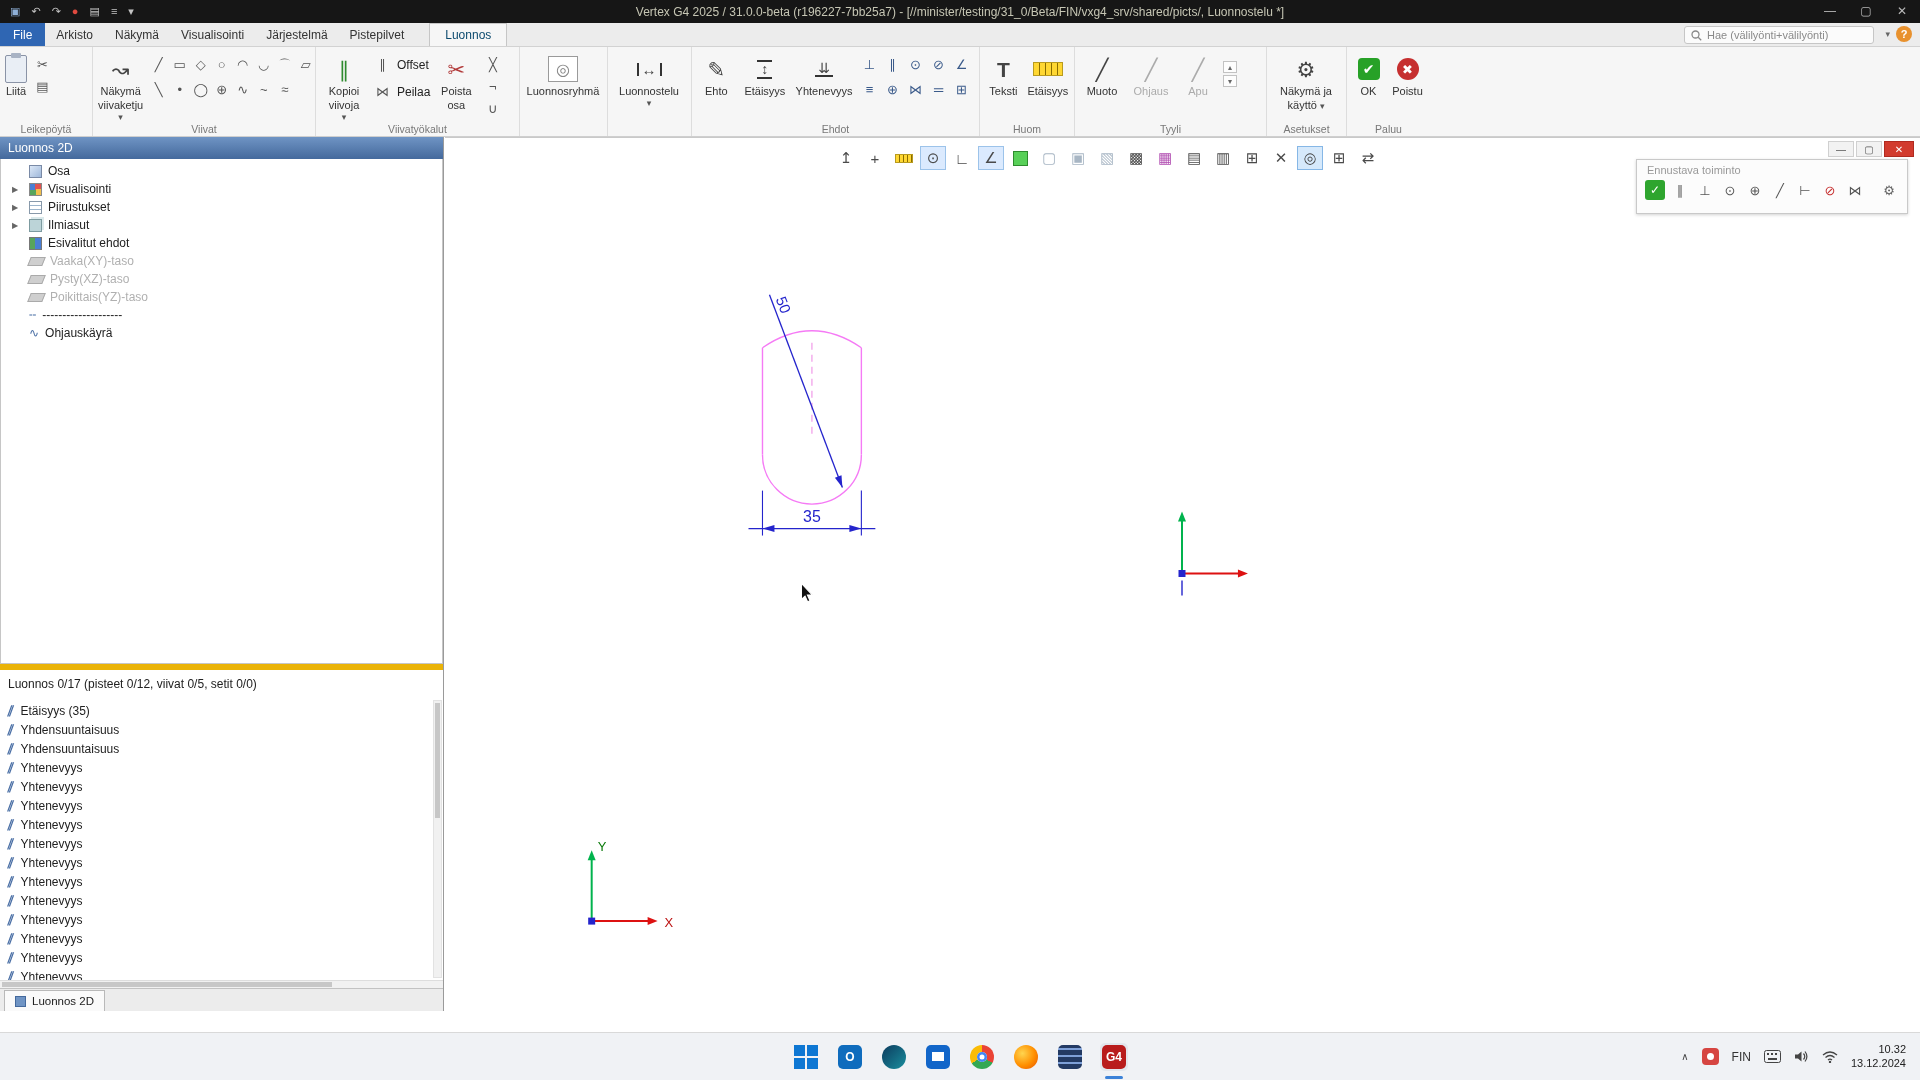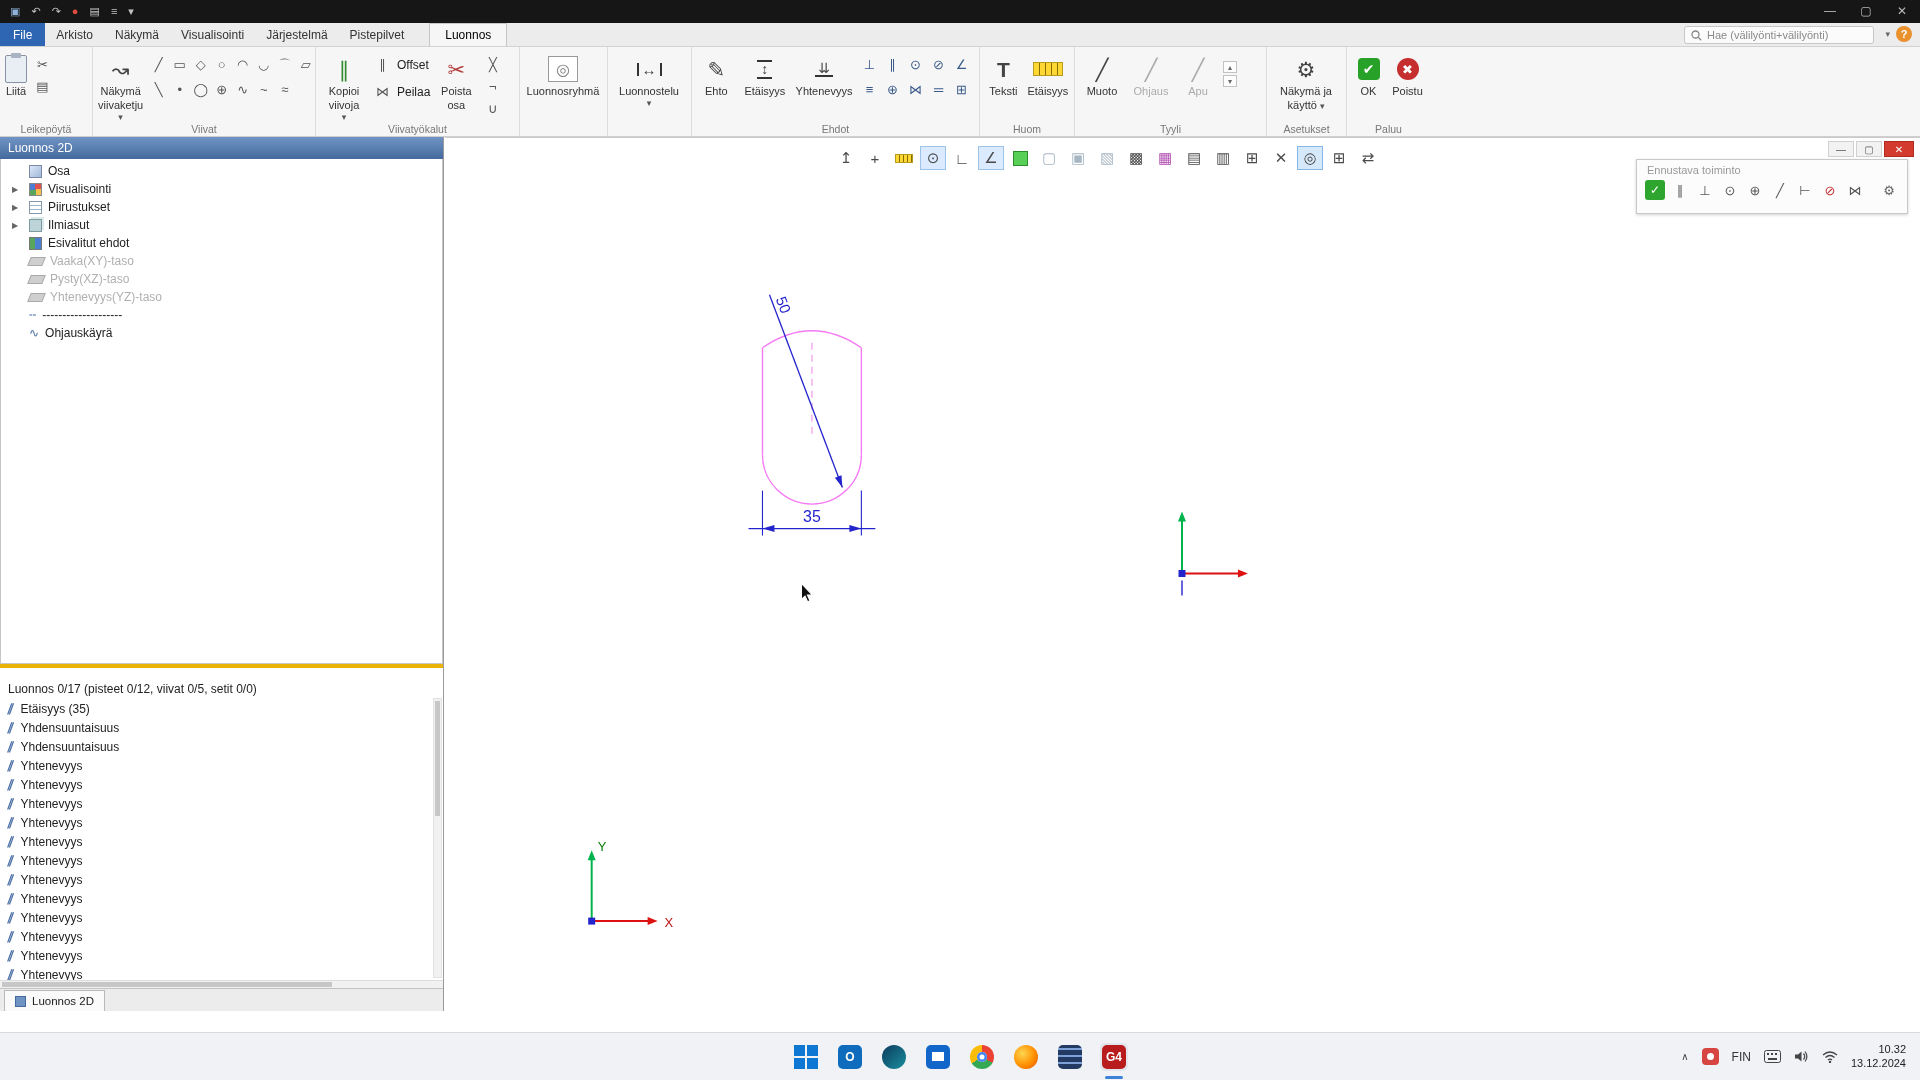--- a/index.html
+++ b/index.html
@@ -13,21 +13,21 @@
   .tb-icons .rec{color:#e04a3f}
   .tb-icons .appm{color:#8fb0d8}
   .tb-title{position:absolute;left:0;right:0;text-align:center;font-size:12px;color:#c6c6b4}
   .tb-win{margin-left:auto;display:flex;z-index:2}
   .tb-win span{width:36px;text-align:center;font-size:12px;color:#b9b9b9;line-height:23px}
 
   
   .menubar{position:absolute;top:23px;left:0;right:0;height:24px;background:#ececec;border-bottom:1px solid #d2d2d2;display:flex;align-items:stretch}
   .file-btn{background:#2f66b3;color:#fff;padding:0 13px;display:flex;align-items:center}
   .menu-item{padding:0 11px;display:flex;align-items:center;color:#333}
-  .tab-active{background:#f6f6f6;border:1px solid #c6c6c6;border-bottom:none;padding:0 15px;display:flex;align-items:center;margin-left:14px;color:#000000}
+  .tab-active{background:#f6f6f6;border:1px solid #c6c6c6;border-bottom:none;padding:0 15px;display:flex;align-items:center;margin-left:14px;color:#0c4a6e}
   .search-box{position:absolute;right:46px;top:3px;width:190px;height:18px;background:#fbfbfb;border:1px solid #c6c6c6;border-radius:3px;display:flex;align-items:center;gap:5px;padding:0 6px;color:#8a8a8a;font-size:11px}
   .search-caret{position:absolute;right:30px;top:6px;font-size:9px;color:#666}
   .help-circle{position:absolute;right:8px;top:3px;width:16px;height:16px;border-radius:50%;background:#e8912d;color:#fff;font-size:11px;font-weight:bold;text-align:center;line-height:16px}
 
   
   .ribbon{position:absolute;top:47px;left:0;right:0;height:90px;background:#f6f6f6;border-bottom:1px solid #cfcfcf;display:flex}
   .rgroup{position:relative;border-right:1px solid #dddddd;padding:4px 5px 16px;display:flex;gap:5px;align-items:flex-start}
   .rgroup-label{position:absolute;bottom:1px;left:0;right:0;text-align:center;font-size:10.5px;color:#787878}
   .rbig{display:flex;flex-direction:column;align-items:center;gap:1px;font-size:11px;color:#333;text-align:center;padding-top:3px;line-height:13px}
   .rbig .glyph{height:30px;display:flex;align-items:center;justify-content:center;font-size:21px;color:#444}
@@ -60,21 +60,21 @@
   .tree-row .chev{position:absolute;left:11px;font-size:8px;color:#666}
   .ti{width:13px;height:13px;flex:none;display:inline-block}
   .ti-osa{background:linear-gradient(135deg,#dce8f7,#9fb8da);border:1px solid #7a8aa6}
   .ti-vis{background:conic-gradient(#e05252 0 25%,#f2c14e 0 50%,#58a55c 0 75%,#4a7fd4 0 100%);border:1px solid #888}
   .ti-piir{background:#fff;border:1px solid #8899aa;background-image:repeating-linear-gradient(0deg,transparent 0 3px,#9db5cc 3px 4px)}
   .ti-ilm{background:#bcd4d8;border:1px solid #7d9ba0;box-shadow:2px -2px 0 #dceaec}
   .ti-esi{background:linear-gradient(90deg,#58a55c 0 50%,#4a7fd4 50% 100%);border:1px solid #777}
   .ti-plane{background:#cfcfcf;border:1px solid #aaa;transform:skewX(-22deg);width:15px;height:9px}
   .ti-glyph{width:auto;color:#4a6fa5;font-size:12px;line-height:13px}
   .dimtext{color:#b0b0b0}
-  .lp-sketch-header{height:22px;display:flex;padding:14px 8px;border-top:4px solid #eab308;flex:none}
+  .lp-sketch-header{height:22px;display:flex;align-items:center;padding:14px 8px;border-top:6px solid #eab308;flex:none}
   .lp-list{flex:1;position:relative;padding-top:3px;overflow:hidden}
   .list-row{height:19px;display:flex;align-items:center;gap:7px;padding-left:8px}
   .list-ic{color:#4a6fa5;font-weight:bold;font-size:11px;display:inline-block;transform:skewX(-20deg)}
   .vtrack{position:absolute;right:1px;top:2px;bottom:2px;width:9px;background:#f1f1f1;border:1px solid #e2e2e2}
   .vthumb{position:absolute;top:2px;left:1px;width:5px;height:115px;background:#c7c7c7}
   .lp-hscroll{height:8px;background:#f1f1f1;border-top:1px solid #ddd;position:relative;flex:none}
   .hthumb{position:absolute;left:2px;top:1px;height:5px;width:330px;background:#c7c7c7}
   .lp-tabs{height:23px;background:#ececec;border-top:1px solid #c2c2c2;display:flex;align-items:flex-end;padding-left:4px;flex:none}
   .lp-tab{height:21px;background:#fafafa;border:1px solid #b9b9b9;border-bottom:none;display:flex;align-items:center;gap:6px;padding:0 10px;font-size:11.5px}
   .tab-ic{width:11px;height:11px;background:#6f94c4;border:1px solid #44699c}
@@ -138,20 +138,21 @@
   <div class="titlebar">
     <div class="tb-icons">
       <span class="appm">▣</span>
       <span>↶</span>
       <span>↷</span>
       <span class="rec">●</span>
       <span>▤</span>
       <span>≡</span>
       <span>▾</span>
     </div>
+    <div class="tb-title">Vertex G4 2025 / 31.0.0-beta (r196227-7bb25a7) - [//minister/testing/31_0/Beta/FIN/vxg4_srv/shared/picts/, Luonnostelu *]</div>
     <div class="tb-win">
       <span>—</span>
       <span>▢</span>
       <span>✕</span>
     </div>
   </div>
 
   <div class="menubar">
     <div class="file-btn">File</div>
     <div class="menu-item">Arkisto</div>
@@ -389,21 +390,21 @@
       <div class="tree-row dimtext">
           <span class="ti ti-plane"></span>
           <span>Vaaka(XY)-taso</span>
         </div>
       <div class="tree-row dimtext">
           <span class="ti ti-plane"></span>
           <span>Pysty(XZ)-taso</span>
         </div>
       <div class="tree-row dimtext">
           <span class="ti ti-plane"></span>
-          <span>Yhtenevyys(YZ)-taso</span>
+          <span>Poikittais(YZ)-taso</span>
         </div>
       <div class="tree-row">
           <span class="ti ti-glyph">╌</span>
           <span>--------------------</span>
         </div>
       <div class="tree-row">
           <span class="ti ti-glyph">∿</span>
           <span>Ohjauskäyrä</span>
         </div>
     </div>

